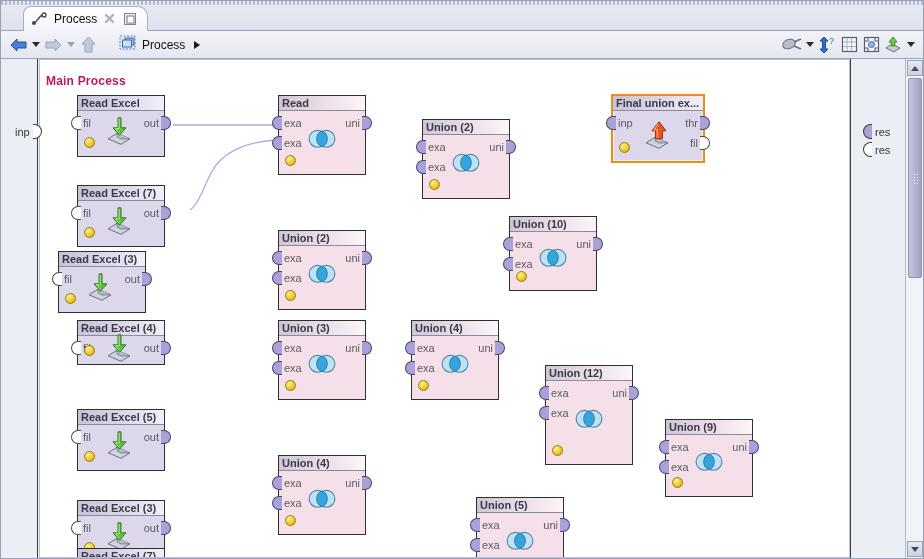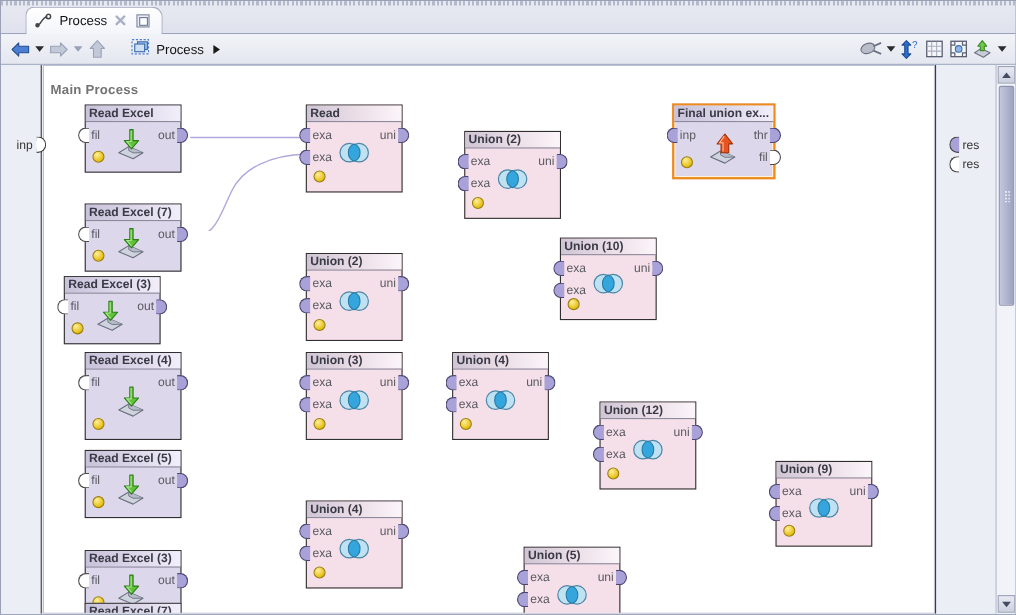--- a/index.html
+++ b/index.html
@@ -105,21 +105,21 @@
     border-left: 1px solid #3d3d3d;
   }
   #canvas {
     position: absolute; left: 38px; right: 73px; top: 0; bottom: 0;
     background: #ffffff;
     border: 1px solid #bcc0d0;
     overflow: hidden;
   }
   #procLabel {
     position: absolute; left: 6px; top: 14px;
-    font-size: 12px; font-weight: bold; color: #737373;
+    font-size: 12px; font-weight: bold; color: #be185d;
     letter-spacing: .2px;
   }
 
   
   .gport {
     position: absolute;
     display: flex; align-items: center; gap: 3px;
     font-size: 11px; color: #333;
   }
   .gport .lbl { font-size: 11px; color: #333; }
@@ -442,21 +442,21 @@
                   <path d="M15.2 2 L15.2 11.8 L11.4 11.8 L15.5 16.6" fill="none" stroke="#a9e98e" stroke-width="1"></path>
                 </svg>
               </div>
               <span class="plbl l" style="top: 7px;">fil</span>
               <span class="port in empty" style="top: 5px;"></span>
               <span class="plbl r" style="top: 7px;">out</span>
               <span class="port out" style="top: 5px;"></span>
               <span class="statusdot"></span>
             </div>
           </div>
-          <div class="node excel" style="left: 37px; top: 260px; width: 88px; height: 80px;">
+          <div class="node excel" style="left: 37px; top: 260px; width: 88px; height: 45px;">
             <div class="hdr">Read Excel (4)</div>
             <div class="body">
               <div class="nicon">
                 <svg width="34" height="30" viewBox="0 0 34 30">
                   <path d="M4 22 L13 16.5 L26 22 L17 27.5 Z" fill="#cfd3de" stroke="#6a6f80" stroke-width="1" stroke-linejoin="round"></path>
                   <path d="M13 16.5 L13 20 L17 22.2 L26 22" fill="#b6bbc9" stroke="#6a6f80" stroke-width=".8"></path>
                   <path d="M17 1 L17 11 L22 11 L15.5 18.5 L9 11 L14 11 L14 1 Z" fill="#5fc23a" stroke="#2f7d1c" stroke-width="1" stroke-linejoin="round"></path>
                   <path d="M15.2 2 L15.2 11.8 L11.4 11.8 L15.5 16.6" fill="none" stroke="#a9e98e" stroke-width="1"></path>
                 </svg>
               </div>
@@ -632,40 +632,40 @@
               </div>
               <span class="plbl l" style="top: 7px;">exa</span>
               <span class="port in" style="top: 5px;"></span>
               <span class="plbl l" style="top: 27px;">exa</span>
               <span class="port in" style="top: 25px;"></span>
               <span class="plbl r" style="top: 7px;">uni</span>
               <span class="port out" style="top: 5px;"></span>
               <span class="statusdot"></span>
             </div>
           </div>
-          <div class="node union" style="left: 505px; top: 305px; width: 88px; height: 80px;">
+          <div class="node union" style="left: 505px; top: 305px; width: 88px; height: 100px;">
             <div class="hdr">Union (12)</div>
             <div class="body">
               <div class="nicon">
                 <svg width="34" height="26" viewBox="0 0 34 26">
                   <circle cx="12.5" cy="13" r="8.4" fill="#bfe2f2" stroke="#4e87a8" stroke-width="1.1"></circle>
                   <circle cx="21.5" cy="13" r="8.4" fill="#bfe2f2" stroke="#4e87a8" stroke-width="1.1"></circle>
                   <path d="M17 5.2 A 8.4 8.4 0 0 1 17 20.8 A 8.4 8.4 0 0 1 17 5.2 Z" fill="#34a6dd" stroke="#2a7ba6" stroke-width="1"></path>
                 </svg>
               </div>
               <span class="plbl l" style="top: 7px;">exa</span>
               <span class="port in" style="top: 5px;"></span>
               <span class="plbl l" style="top: 27px;">exa</span>
               <span class="port in" style="top: 25px;"></span>
               <span class="plbl r" style="top: 7px;">uni</span>
               <span class="port out" style="top: 5px;"></span>
               <span class="statusdot"></span>
             </div>
           </div>
-          <div class="node union" style="left: 625px; top: 359px; width: 88px; height: 78px; margin-left: 40px;">
+          <div class="node union" style="left: 625px; top: 359px; width: 88px; height: 78px;">
             <div class="hdr">Union (9)</div>
             <div class="body">
               <div class="nicon">
                 <svg width="34" height="26" viewBox="0 0 34 26">
                   <circle cx="12.5" cy="13" r="8.4" fill="#bfe2f2" stroke="#4e87a8" stroke-width="1.1"></circle>
                   <circle cx="21.5" cy="13" r="8.4" fill="#bfe2f2" stroke="#4e87a8" stroke-width="1.1"></circle>
                   <path d="M17 5.2 A 8.4 8.4 0 0 1 17 20.8 A 8.4 8.4 0 0 1 17 5.2 Z" fill="#34a6dd" stroke="#2a7ba6" stroke-width="1"></path>
                 </svg>
               </div>
               <span class="plbl l" style="top: 7px;">exa</span>

